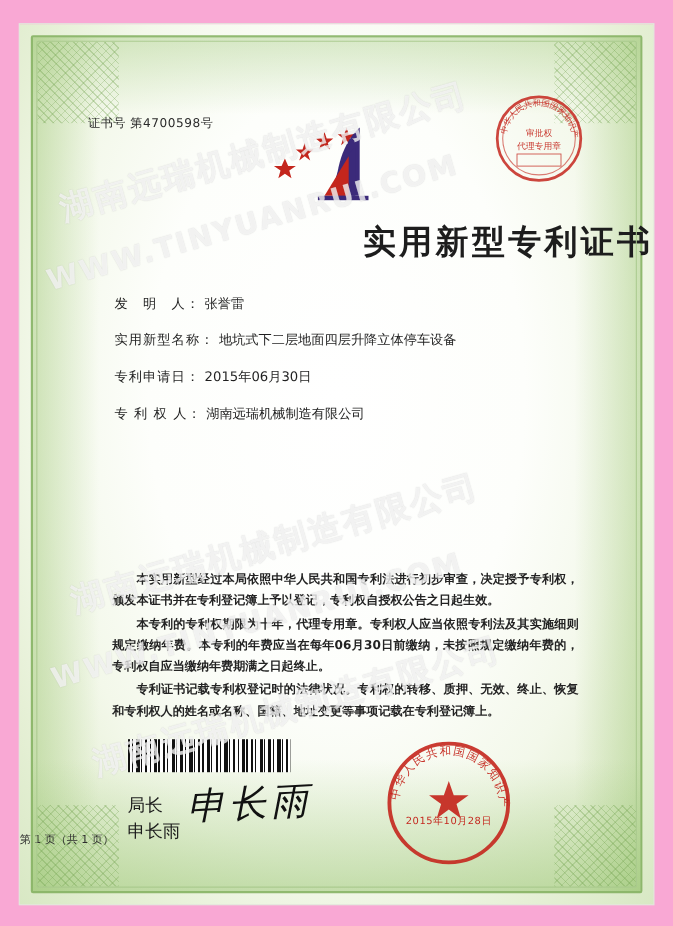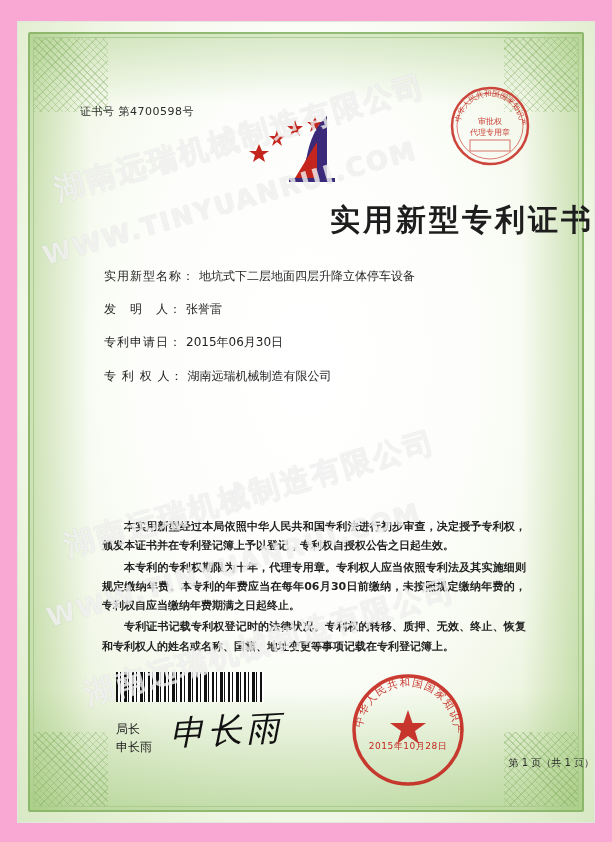--- a/index.html
+++ b/index.html
@@ -178,21 +178,21 @@
       repeating-linear-gradient(to right,
         #111 0 2px, #fff 2px 4px, #111 4px 5px, #fff 5px 8px,
         #111 8px 11px, #fff 11px 12px, #111 12px 13px, #fff 13px 16px);
   }
 
   
   .director {
     position: absolute;
     left: 98px;
     top: 698px;
-    font-size: 12px;
+    font-size: 16px;
     color: #1b1b1b;
     line-height: 1.5;
   }
   .signature {
     position: absolute;
     left: 152px;
     top: 686px;
     font-size: 34px;
     color: #111;
     font-family: "DejaVu Serif", "Liberation Serif", serif;
@@ -219,21 +219,21 @@
     font-size: 9px;
     color: #c4261d;
     letter-spacing: .5px;
   }
 
   
   .footer {
     position: absolute;
     left: 0; right: 0;
     bottom: 52px;
-    text-align: right;
+    text-align: left;
     font-size: 10px;
     color: #2e2e2e;
   }
 
   
   .wm {
     position: absolute;
     pointer-events: none;
     color: rgba(255,255,255,.72);
     font-weight: bold;
@@ -313,24 +313,24 @@
         <text x="42" y="40" text-anchor="middle" font-size="8" fill="#c4261d" opacity=".9">审批权</text>
         <text x="42" y="51" text-anchor="middle" font-size="8" fill="#c4261d" opacity=".9">代理专用章</text>
         <rect x="22" y="56" width="40" height="11" fill="none" stroke="#c4261d" stroke-width=".8" opacity=".8"></rect>
       </svg>
     </div>
 
     <div class="title">实用新型专利证书</div>
 
     <div class="fields">
       <div class="field-row">
-        <span class="field-label">实用新型名称：</span><span class="field-value">地坑式下二层地面四层升降立体停车设备</span>
+        <span class="field-label">发　明　人：</span><span class="field-value">张誉雷</span>
       </div>
       <div class="field-row">
-        <span class="field-label">发　明　人：</span><span class="field-value">张誉雷</span>
+        <span class="field-label">实用新型名称：</span><span class="field-value">地坑式下二层地面四层升降立体停车设备</span>
       </div>
       <div class="field-row">
         <span class="field-label">专利申请日：</span><span class="field-value">2015年06月30日</span>
       </div>
       <div class="field-row">
         <span class="field-label">专 利 权 人：</span><span class="field-value">湖南远瑞机械制造有限公司</span>
       </div>
     </div>
 
     <div class="body-text">

